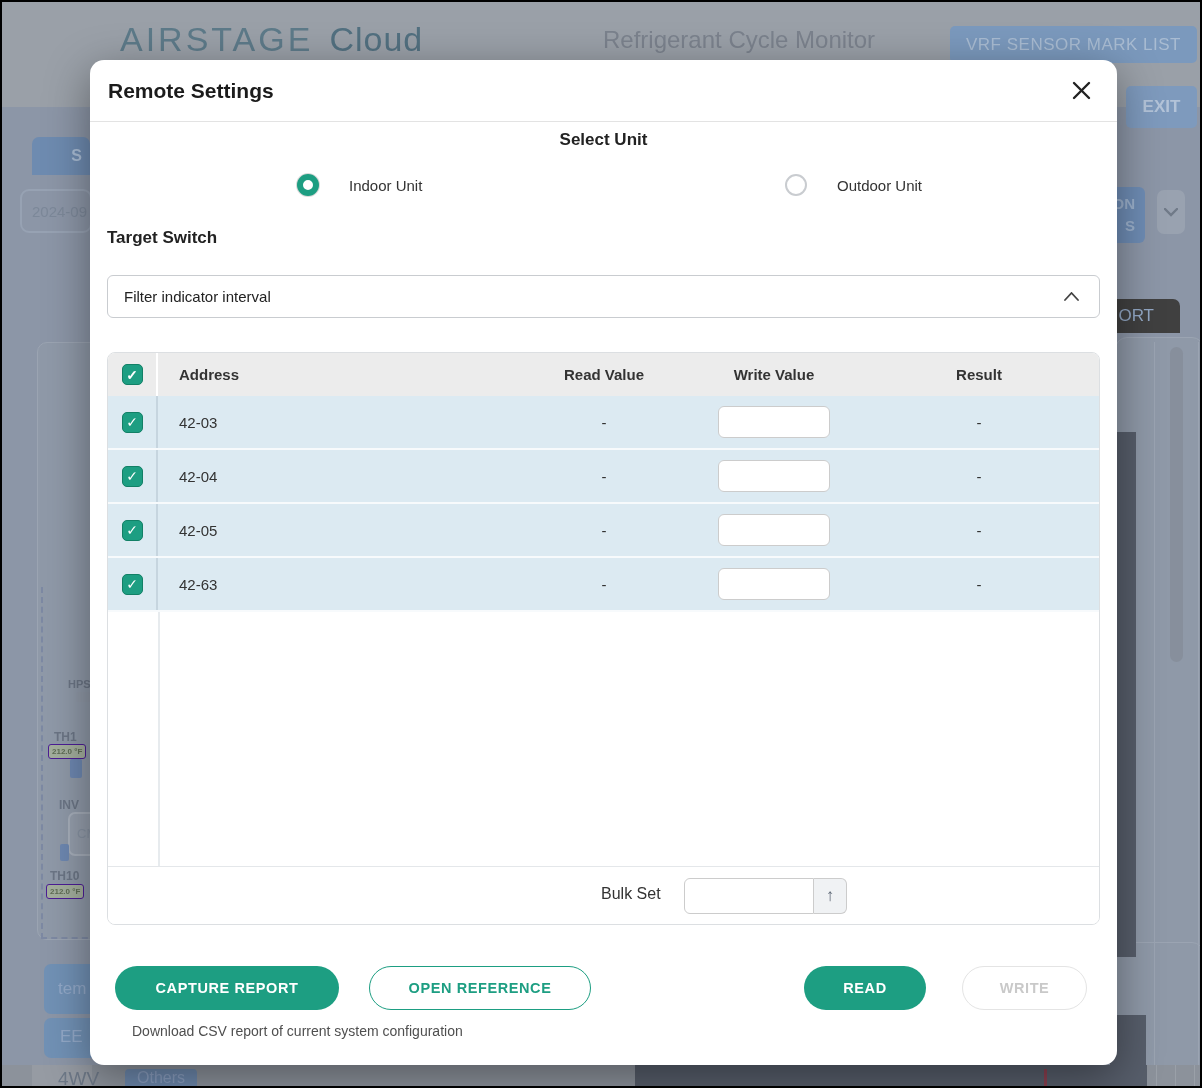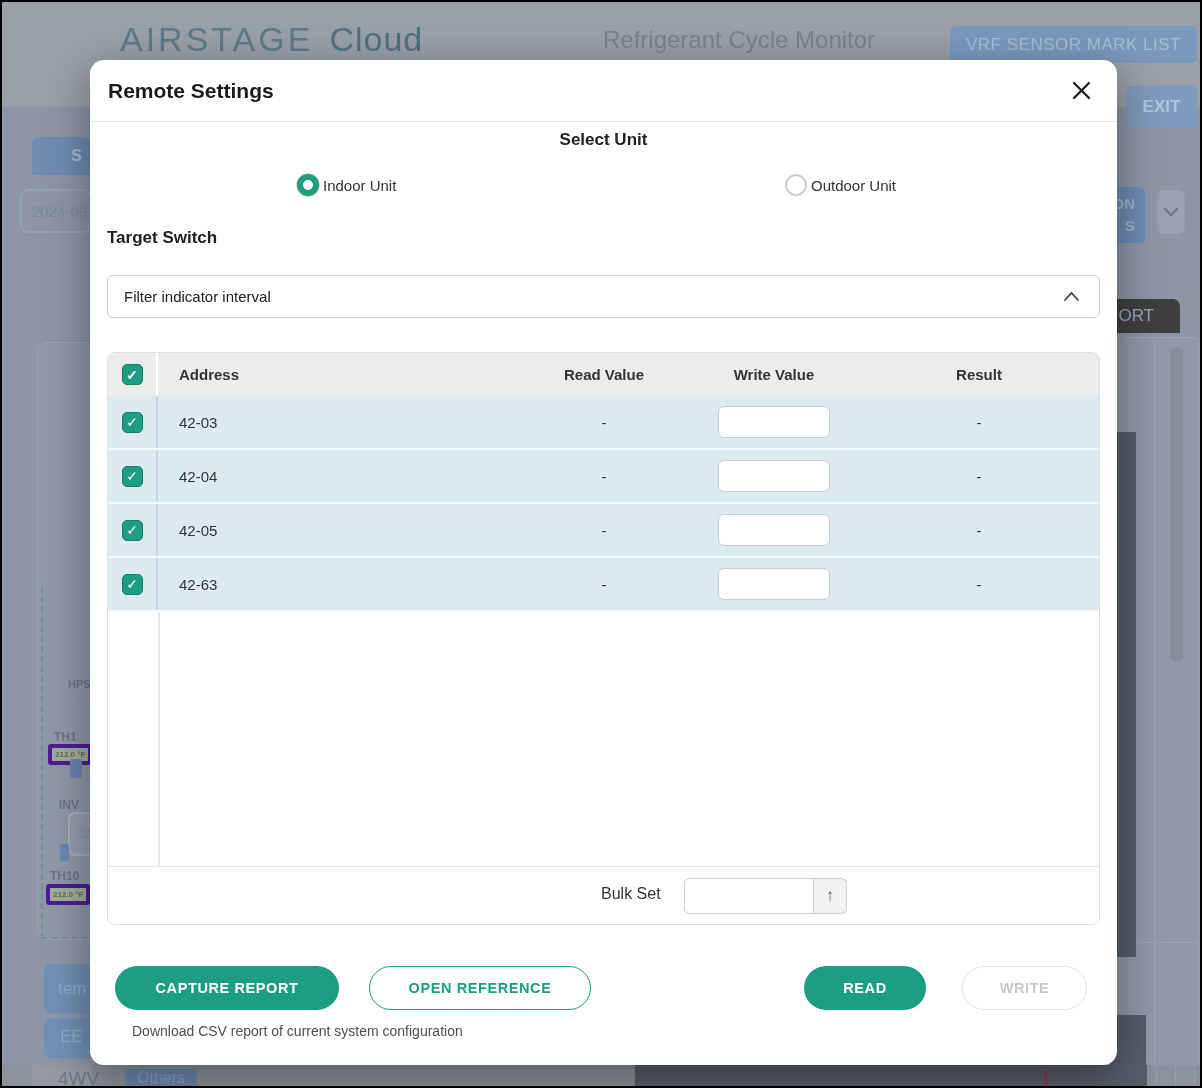--- a/index.html
+++ b/index.html
@@ -46,21 +46,21 @@
                      background:#878f9c; border-radius:7px; }
   .dark-bar { position:absolute; left:1115px; top:430px; width:19px; height:525px; background:#575e6b; }
   .dark-bar2 { position:absolute; left:1108px; top:1013px; width:36px; height:75px; background:#575e6b; }
 
   .diagram-dashed { position:absolute; left:39px; top:585px; width:200px; height:352px;
                     border:2px dashed #7d89a3; border-right:none; border-top:none; }
   .dlabel { position:absolute; color:#6b7585; font-weight:bold; font-size:12px; }
   .hps { left:66px; top:676px; font-size:11px; }
   .hps-box { position:absolute; left:74px; top:690px; width:14px; height:10px; background:#8f98a6; border-radius:2px; }
   .th1 { left:52px; top:728px; }
-  .badge { position:absolute; background:#a3ae9d; border:4px solid #4c1d95; border-radius:3px;
+  .badge { position:absolute; background:#a3ae9d; border:1px solid #4c1d95; border-radius:3px;
            color:#5f6c55; font-size:8px; font-weight:bold; padding:2px 3px; white-space:nowrap; }
   .badge1 { left:46px; top:742px; }
   .valve1 { position:absolute; left:68px; top:757px; width:12px; height:19px; background:#6d87b0; border-radius:2px; }
   .inv { left:57px; top:796px; }
   .cm-box { position:absolute; left:66px; top:810px; width:52px; height:44px; background:#959eac;
             border:2px solid #a6aeba; border-radius:7px; color:#8792a2; font-size:13px;
             padding:12px 0 0 7px; }
   .valve2 { position:absolute; left:58px; top:842px; width:9px; height:17px; background:#6d87b0; border-radius:2px; }
   .th10 { left:48px; top:867px; }
   .badge2 { left:44px; top:882px; }
@@ -81,21 +81,21 @@
   
   .modal { position:absolute; left:88px; top:58px; width:1027px; height:1005px; background:#fff;
            border-radius:14px; box-shadow:0 12px 45px rgba(0,0,0,.4); color:#222; }
   .modal-header { height:62px; border-bottom:1px solid #e3e3e3; display:flex; align-items:center;
                   padding:0 22px 0 18px; }
   .modal-title { flex:1; font-size:21px; font-weight:bold; color:#1b1b1b; }
   .close-btn { background:none; border:none; cursor:pointer; padding:4px; display:flex; }
   .modal-body { padding:0 17px; }
   .select-unit-heading { margin-top:8px; text-align:center; font-size:17px; font-weight:bold; color:#222; }
   .radio-row { position:relative; height:26px; margin-top:24px; }
-  .radio-opt { position:absolute; display:flex; align-items:center; gap:4px; }
+  .radio-opt { position:absolute; display:flex; align-items:center; gap:30px; }
   .radio-opt.indoor { left:190px; }
   .radio-opt.outdoor { left:678px; }
   .radio { width:22px; height:22px; border-radius:50%; background:#fff; }
   .radio.on { border:6px solid #1d9e82; box-shadow:0 0 0 1px rgba(0,0,0,.15); }
   .radio.off { border:2px solid #c9ccd0; }
   .radio-label { font-size:15px; color:#333; }
   .target-heading { margin-top:28px; font-size:17px; font-weight:bold; color:#222; }
   .filter-select { margin-top:27px; height:43px; border:1px solid #c9ccd0; border-radius:6px;
                    display:flex; align-items:center; padding:0 20px 0 16px; cursor:pointer; }
   .filter-select span { flex:1; font-size:15px; color:#222; }

